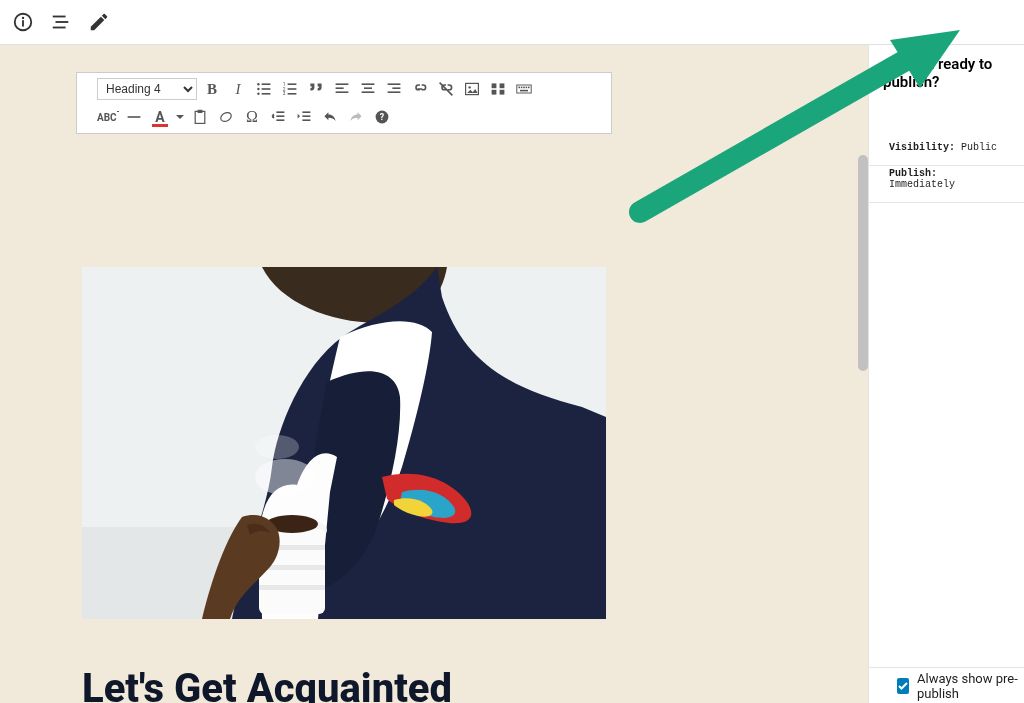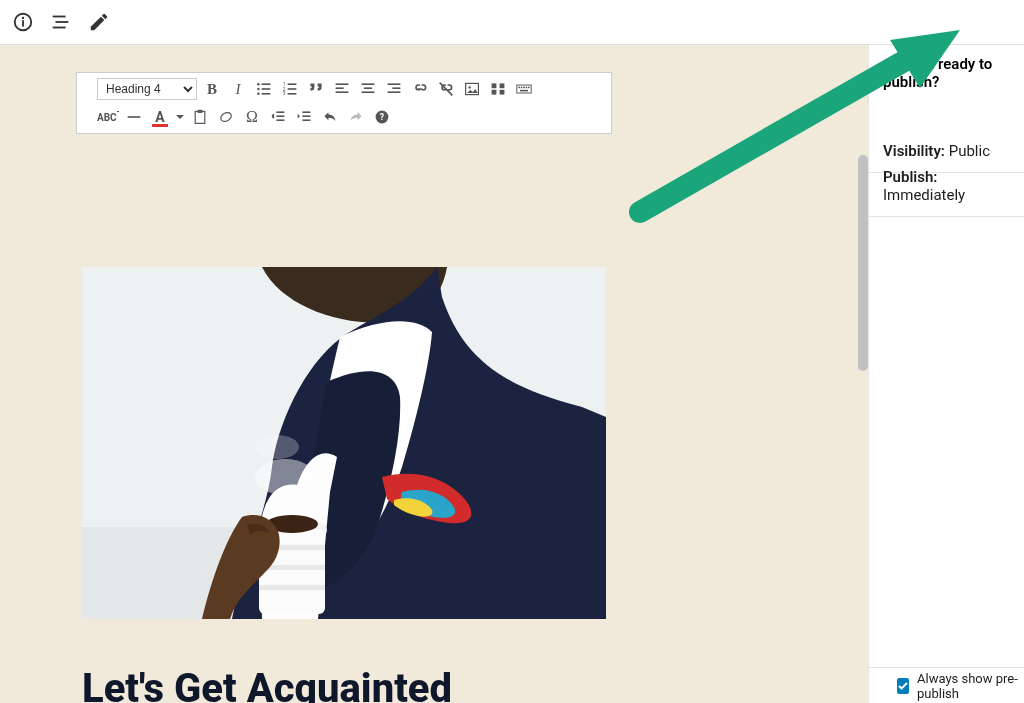--- a/index.html
+++ b/index.html
@@ -13,21 +13,21 @@
   .heading-select { height:22px; width:100px; font-size:12px; border:1px solid #ccc; background:#fff; padding:0 4px; color:#333;}
   .tb-btn { width:22px; height:22px; display:flex; align-items:center; justify-content:center; color:#555; font-size:14px; cursor:pointer;}
   .tb-btn svg { width:16px; height:16px; fill:currentColor; }
   .tb-bold { font-weight:bold; font-family:Georgia,serif; font-size:15px;}
   .tb-italic { font-style:italic; font-family:Georgia,serif; font-size:15px;}
   .hero-img { position:absolute; left:82px; top:222px; width:524px; height:352px; }
   .content-h2 { position:absolute; left:82px; top:620px; font-size:40px; font-weight:800; color:#0f172a; font-family:-apple-system,BlinkMacSystemFont,"Segoe UI",Roboto,sans-serif;}
   .vscroll { position:absolute; left:858px; top:110px; width:10px; height:216px; background:#c1c1c1; border-radius:5px;}
   .sidebar { position:absolute; right:0; top:-45px; width:156px; height:703px; background:#fff; border-left:1px solid #e4e4e4;}
   .publish-btn { position:absolute; top:7px; right:11px; background:#007cba; color:#fff; border:none; font-size:13px; padding:7px 12px; border-radius:3px; cursor:pointer;}
-  .side-sec { border-bottom:1px solid #e4e4e4; padding:12px 14px; font-size:15px; color:#1e1e1e;}
+  .side-sec { border-bottom:1px solid #e4e4e4; padding:12px 20px; font-size:10px; color:#1e1e1e;font-family:Liberation Mono, monospace;}
   .side-head { position:absolute; top:55px; left:14px; right:10px;}
   .side-head-title { font-weight:600; font-size:15px; margin-bottom:10px;}
   .side-head-sub { font-size:13px; color:#555;}
   .side-visibility { position:absolute; top:130px; left:0; right:0; }
   .side-publish { position:absolute; top:156px; left:0; right:0; }
   .side-label { font-weight:600; }
   .side-footer { position:absolute; bottom:0; left:0; right:0; height:36px; border-top:1px solid #e4e4e4; display:flex; align-items:center; padding-left:28px; font-size:13px; color:#1e1e1e;}
   .checkbox { width:16px; height:16px; background:#007cba; border-radius:2px; display:inline-flex; align-items:center; justify-content:center; margin-right:8px;}
   .checkbox svg { width:12px; height:12px; fill:#fff;}
   .arrow-annot { position:absolute; left:620px; top:-23px; width:340px; height:225px; pointer-events:none; z-index:10;}

